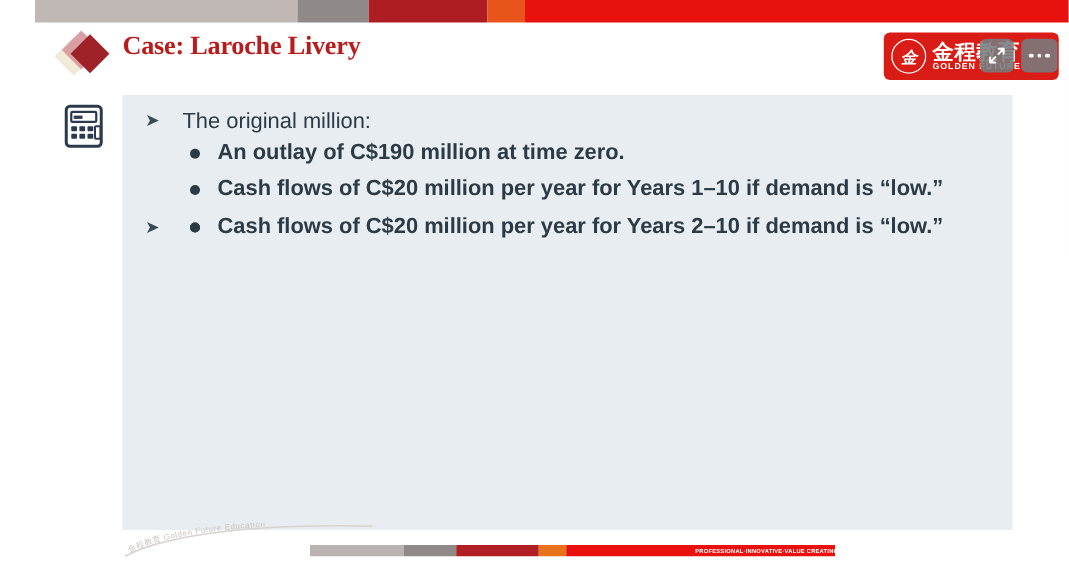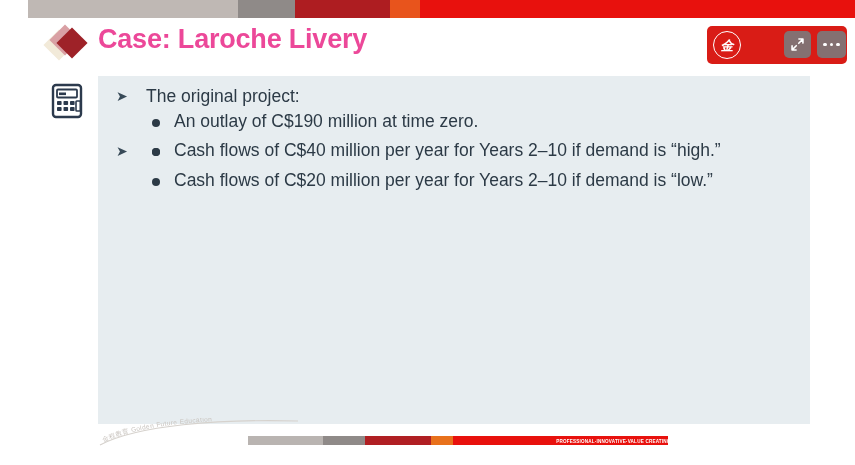--- a/index.html
+++ b/index.html
@@ -46,25 +46,26 @@
     width: 22px; height: 22px;
     transform: rotate(45deg);
   }
   .dia-cream { left: 0px;  top: 8px;  background: #f2ead9; }
   .dia-pink  { left: 6px;  top: 3px;  background: #d9a0a4; }
   .dia-red   { left: 13px; top: 6px;  background: #9e2228; }
 
   .slide-title {
     position: absolute;
     left: 98px; top: 6px;
-    font-size: 27px;
-    font-weight: bold;
-    color: #ec4899;
+    font-size: 21px;
+    font-weight: bold;
+    color: #b91c1c;
     letter-spacing: -0.2px;
     white-space: nowrap;
+    font-family: Liberation Serif, serif;
   }
 
   
   .brand-box {
     position: absolute;
     right: 8px; top: 8px;
     width: 140px; height: 38px;
     background: #d91c16;
     border-radius: 5px;
     display: flex;
@@ -166,20 +167,21 @@
   .lvl2 {
     position: relative;
     margin-left: 42px;
     padding-left: 28px;
     font-size: 17.5px;
     color: #2c3a46;
     line-height: 1.33;
     margin-bottom: 6px;
     padding-right: 14px;
     text-align: justify;
+    font-weight: bold;
   }
   .lvl2.justify-2line { text-align: justify; }
   .lvl2 > .dot {
     position: absolute;
     left: 6px; top: 9px;
     width: 8px; height: 8px;
     border-radius: 50%;
     background: #2c3a46;
   }
 
@@ -231,20 +233,24 @@
     <div class="dia dia-cream"></div>
     <div class="dia dia-pink"></div>
     <div class="dia dia-red"></div>
   </div>
 
   <div class="slide-title">Case: Laroche Livery</div>
 
   <div class="brand-box">
     <div class="brand-seal">
       <span>金</span>
+    </div>
+    <div class="brand-text">
+      <span class="brand-cn">金程教育</span>
+      <span class="brand-en">GOLDEN FUTURE</span>
     </div>
   </div>
 
   <div class="overlay-expand">
     <svg width="15" height="15" viewBox="0 0 16 16" aria-hidden="true">
       <path d="M9.5 2.2h4.3v4.3M13.8 2.2L9.3 6.7M6.5 13.8H2.2V9.5M2.2 13.8l4.5-4.5" fill="none" stroke="#ffffff" stroke-width="1.7" stroke-linecap="round" stroke-linejoin="round"></path>
     </svg>
   </div>
 
   <div class="overlay-more">
@@ -268,41 +274,41 @@
     <rect x="13.5" y="24" width="4.6" height="4" rx="0.8" fill="#2c3a4d"></rect>
     <rect x="20" y="24" width="4.6" height="4" rx="0.8" fill="#2c3a4d"></rect>
     <rect x="26" y="18" width="4.4" height="10" rx="0.8" fill="none" stroke="#2c3a4d" stroke-width="1.6"></rect>
   </svg>
 </div>
 
 <div class="bullet-list">
 
   <div class="lvl1">
     <span class="arrow">➤</span>
-    <span>The original project:</span>
+    <span>The original million:</span>
   </div>
 
   <div class="lvl2">
     <span class="dot"></span>
     <span>An outlay of C$190 million at time zero.</span>
   </div>
 
 
   <div class="lvl2 justify-2line">
     <span class="dot"></span>
+    <span>Cash flows of C$20 million per year for Years 1–10 if demand is “low.”</span>
   </div>
 
   <div class="lvl1" style="margin-top:6px;">
     <span class="arrow">➤</span>
   </div>
 
 
   <div class="lvl2 justify-2line">
     <span class="dot"></span>
-    <span>Cash flows of C$40 million per year for Years 2–10 if demand is “high.”</span>
   </div>
 
   <div class="lvl2 justify-2line">
     <span class="dot"></span>
     <span>Cash flows of C$20 million per year for Years 2–10 if demand is “low.”</span>
   </div>
 
 </div>
 
 <div class="watermark">

